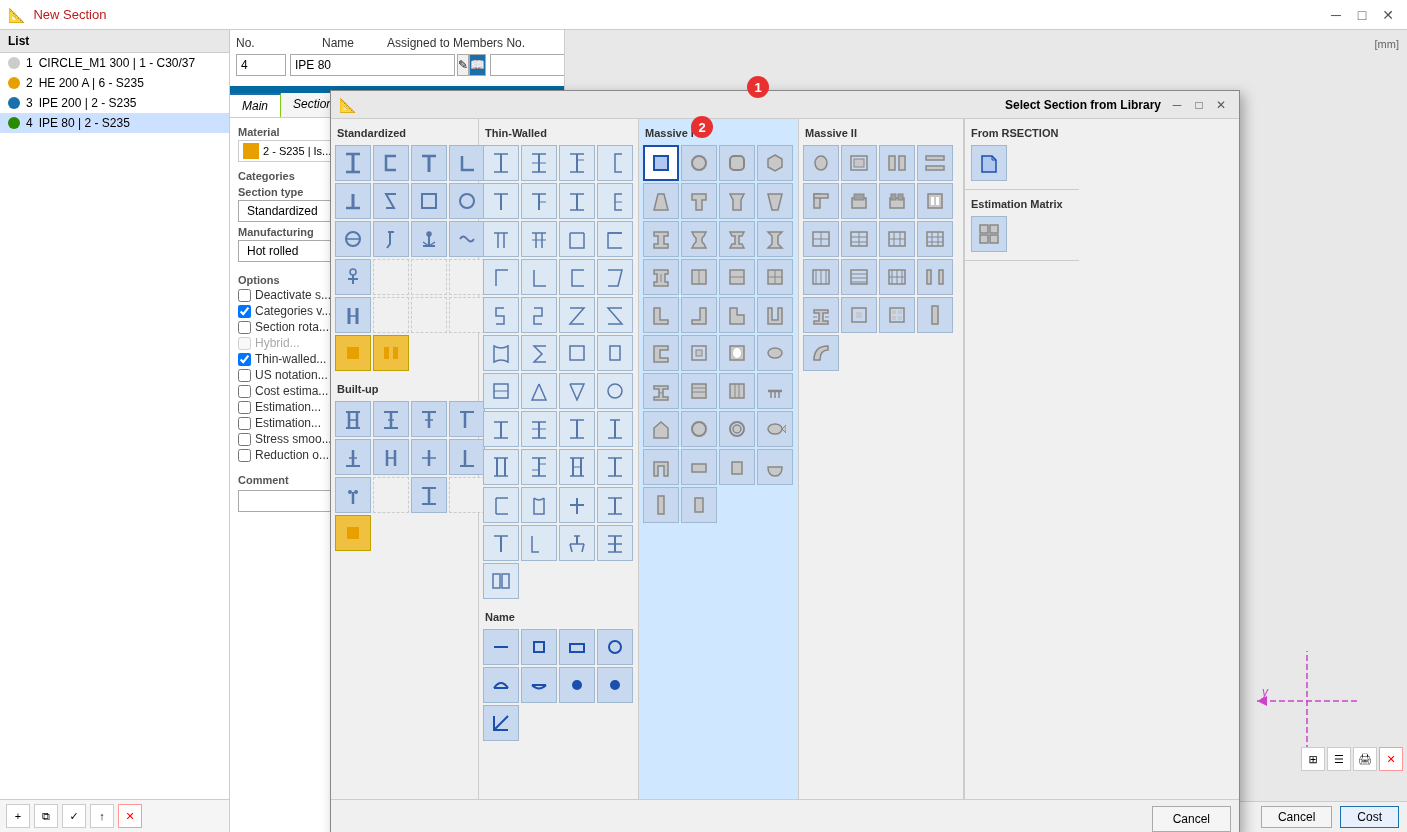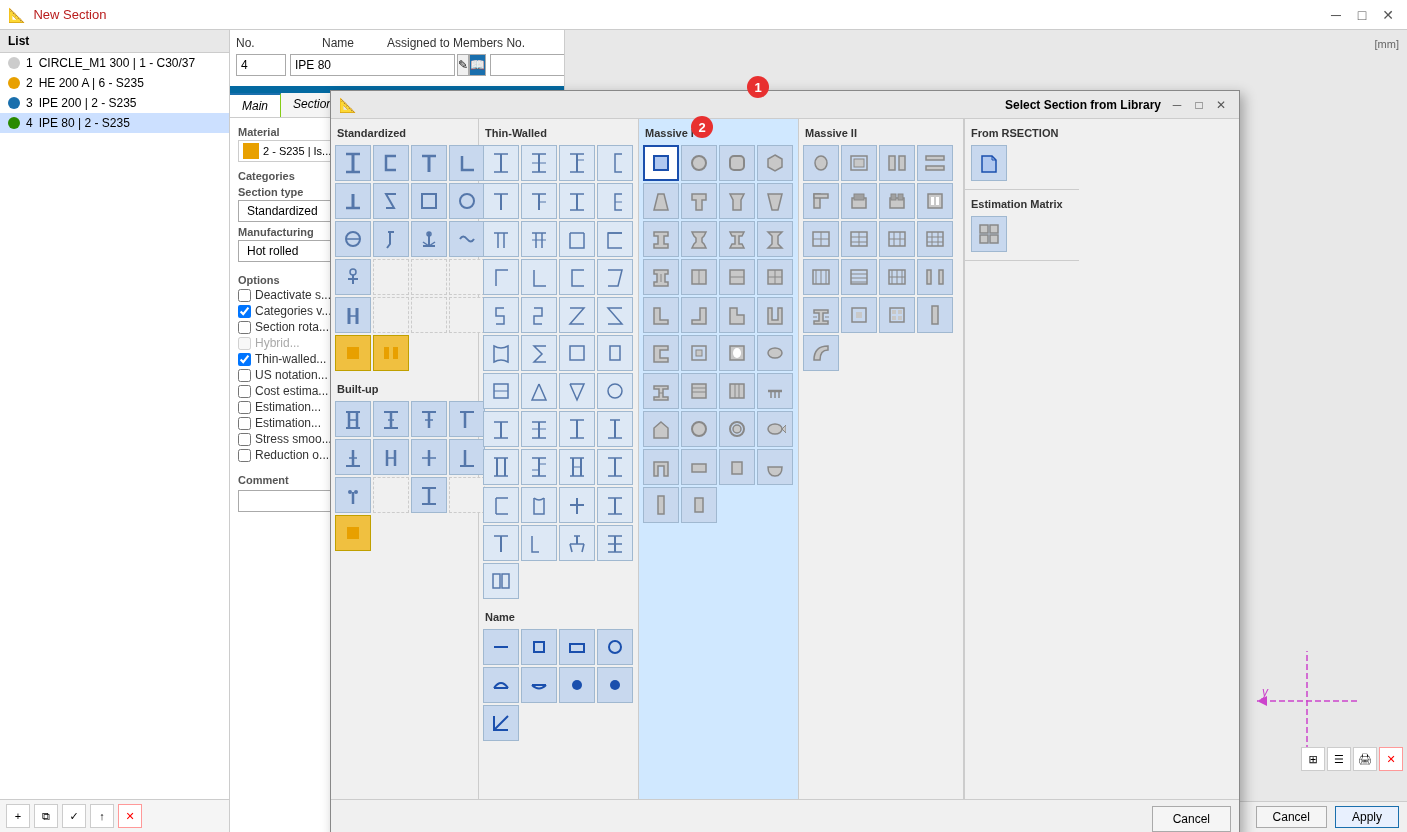--- a/index.html
+++ b/index.html
@@ -250,21 +250,21 @@
 
         <div style="position:absolute;bottom:30px;right:4px;display:flex;gap:2px;">
           <button class="list-bottom-btn" style="font-size:11px;">⊞</button>
           <button class="list-bottom-btn" style="font-size:11px;">☰</button>
           <button class="list-bottom-btn" style="font-size:11px;">🖨</button>
           <button class="list-bottom-btn red" style="font-size:11px;">✕</button>
         </div>
       </div>
       <div class="apply-cancel-bar">
         <button class="ac-btn">Cancel</button>
-        <button class="ac-btn apply">Apply</button>
+        <button class="ac-btn apply">Cost</button>
       </div>
     </div>
   </div>
 
   <div class="dialog-overlay">
     <div class="dialog">
 
       <div class="badge" style="top:-15px;right:470px;">1</div>
 
       <div class="badge" style="top:25px;left:360px;">2</div>

